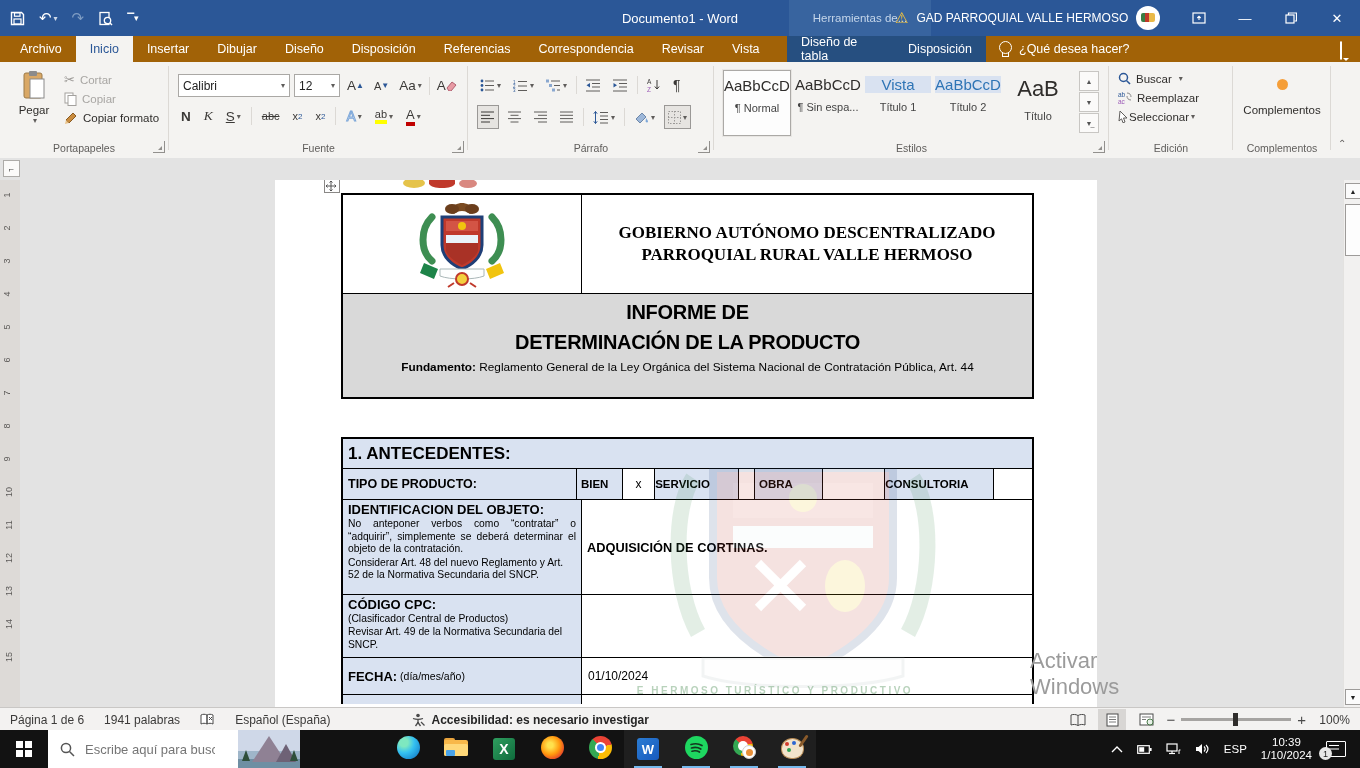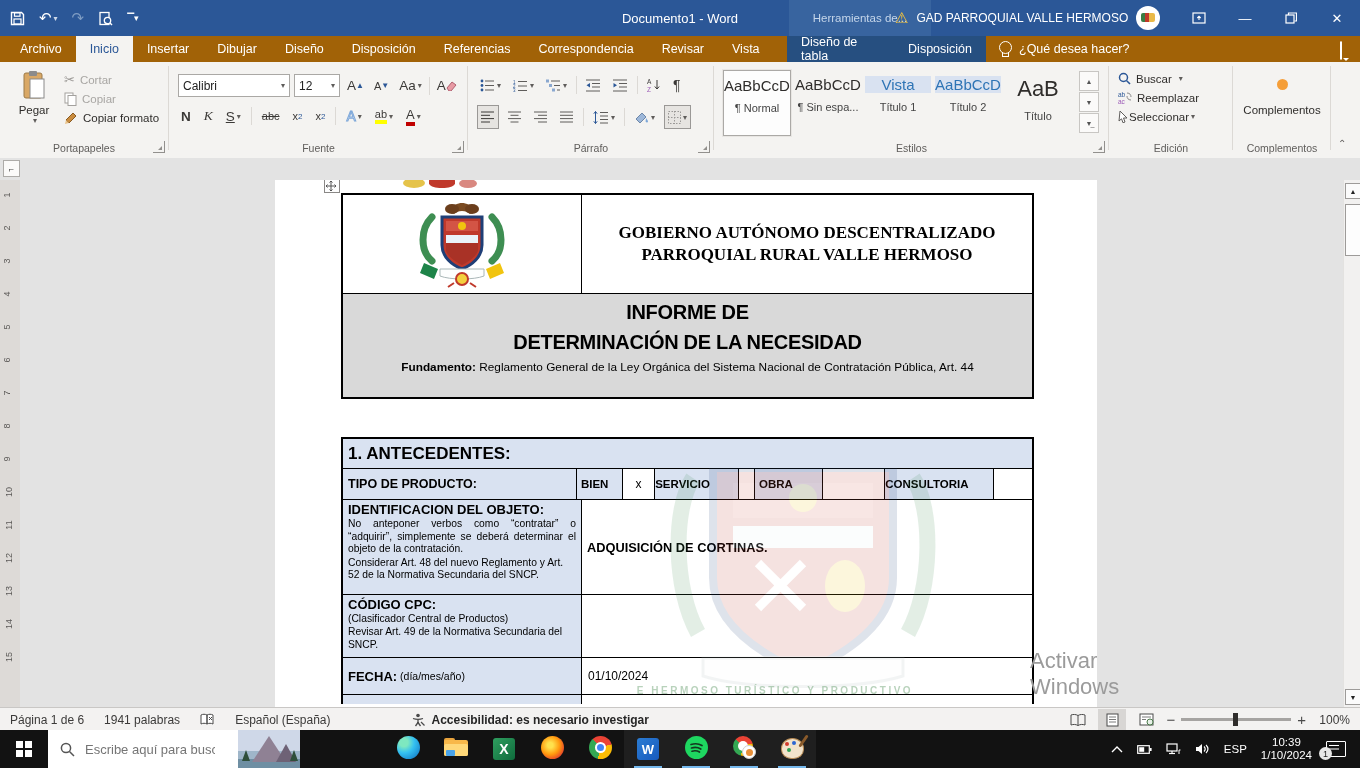--- a/index.html
+++ b/index.html
@@ -624,21 +624,21 @@
               <path d="M48 84l-6 4M64 84l6 4" stroke="#c0392b" stroke-width="2"></path>
             </svg>
           </div>
           <div class="tcell doc-serif" style="width:450px;border-right:none;display:flex;flex-direction:column;align-items:center;justify-content:center;font-weight:bold;font-size:17px;color:#000;text-align:center;line-height:22px;">
             <div>GOBIERNO AUTÓNOMO DESCENTRALIZADO</div>
             <div>PARROQUIAL RURAL VALLE HERMOSO</div>
           </div>
         </div>
         <div style="border-top:1.5px solid #000;background:#d9d9d9;height:103px;text-align:center;">
           <div style="font-size:20px;font-weight:bold;margin-top:7px;letter-spacing:-0.3px;">INFORME DE</div>
-          <div style="font-size:20px;font-weight:bold;margin-top:7px;letter-spacing:-0.3px;">DETERMINACIÓN DE LA NECESIDAD</div>
+          <div style="font-size:20px;font-weight:bold;margin-top:7px;letter-spacing:-0.3px;">DETERMINACIÓN DE LA PRODUCTO</div>
           <div style="font-size:11.8px;margin-top:6px;padding:0 4px;line-height:15px;">
             <b>Fundamento:</b>
             <span>Reglamento General de la Ley Orgánica del Sistema Nacional de Contratación Pública, Art. 44</span>
           </div>
         </div>
       </div>
 
       <div class="abs" style="left:66px;top:257px;width:689px;border:2px solid #000;border-bottom:none;">
         <div class="trow blue" style="height:30px;align-items:center;border-bottom:1px solid #000;">
           <span style="font-size:17px;font-weight:bold;padding-left:5px;">1. ANTECEDENTES:</span>

